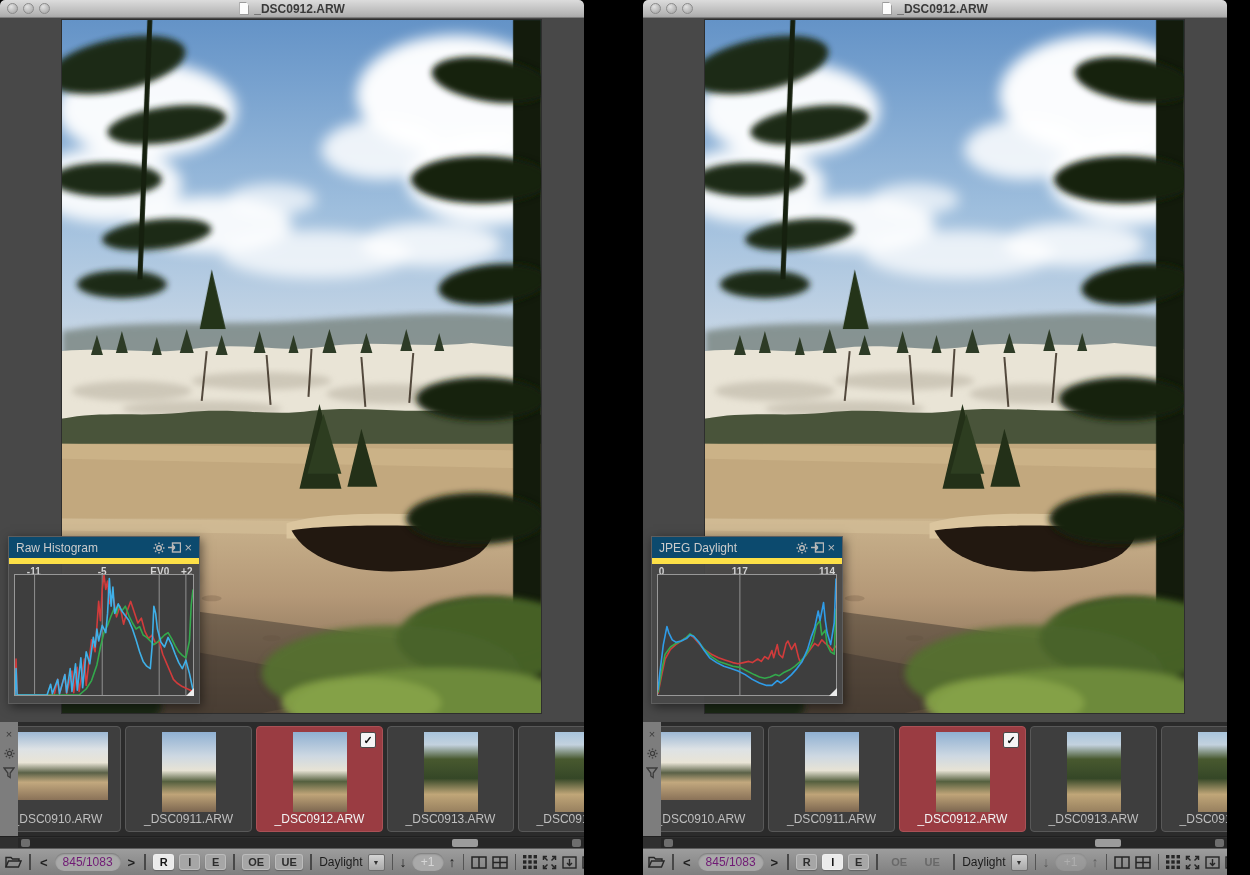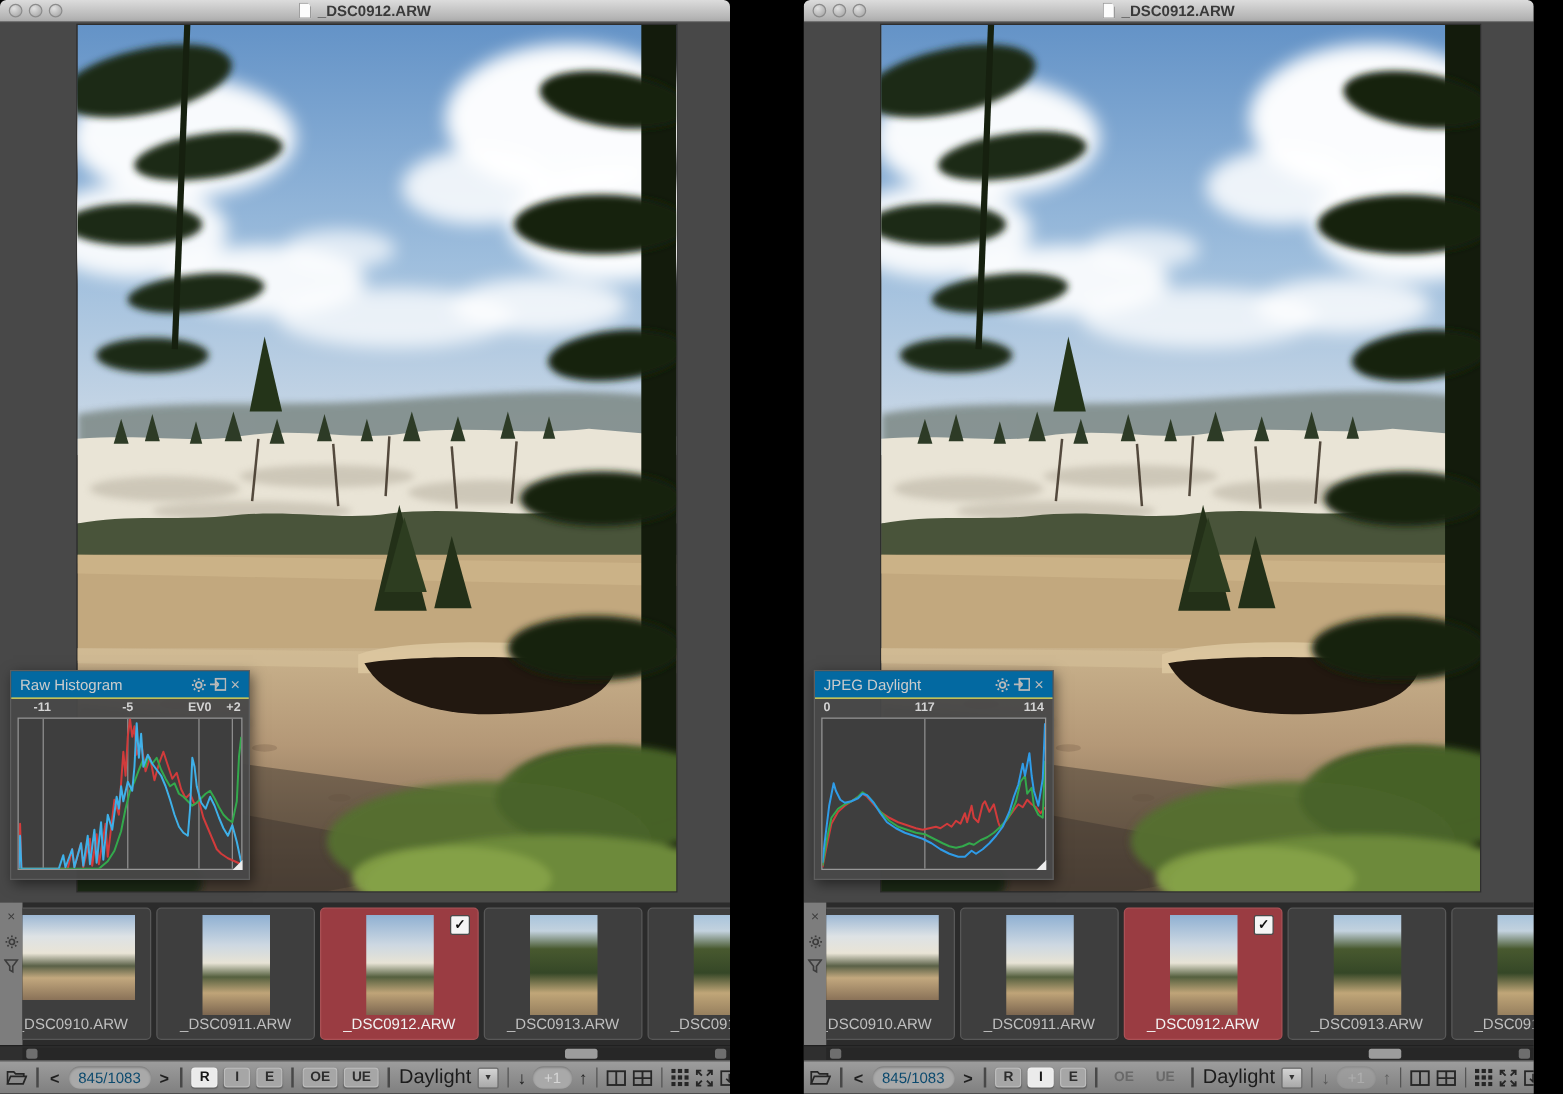--- a/index.html
+++ b/index.html
@@ -27,22 +27,22 @@
   
   .content{position:absolute;top:18px;left:0;right:0;height:704px;background:#484848;}
   .photo{position:absolute;left:62px;top:2px;width:479px;height:693px;
          box-shadow:0 0 0 1px rgba(0,0,0,.35);}
   .photo svg{width:100%;height:100%;display:block;}
 
   
   .hist-panel{position:absolute;left:8px;top:518px;width:192px;height:168px;
     background:rgba(72,72,72,.96);border:1px solid #5e5e5e;box-sizing:border-box;
     box-shadow:2px 3px 10px rgba(0,0,0,.5);}
-  .hist-bar{height:21px;background:#0369a1;display:flex;align-items:center;
-    padding:0 7px;gap:3px;border-bottom:1px solid #fde047;}
+  .hist-bar{height:21px;background:#0c4a6e;display:flex;align-items:center;
+    padding:0 7px;gap:3px;border-bottom:6px solid #fde047;}
   .hist-title{font-size:12px;color:#cccccc;flex:1;}
   .hist-ico{color:#b9b9b9;font-size:13px;line-height:1;display:flex;align-items:center;}
   .hist-scale{position:relative;height:13px;margin:2px 5px 0;}
   .hist-scale span{position:absolute;top:0;font-size:10px;font-weight:bold;color:#d4d4d4;}
   .hist-plot{position:absolute;left:5px;right:5px;top:37px;bottom:7px;
     background:#3e3e3e;border:1px solid #989898;}
   .hist-plot svg{width:100%;height:100%;display:block;}
   .hist-resize{position:absolute;right:-1px;bottom:-1px;width:0;height:0;
     border-left:8px solid transparent;border-bottom:8px solid #ececec;}
 
@@ -82,30 +82,30 @@
   .toolbar{position:absolute;top:848px;left:0;right:0;height:27px;
     background:linear-gradient(#9d9d9d,#7f7f7f);border-top:1px solid #5c5c5c;
     display:flex;align-items:center;padding:0 5px;gap:5px;box-sizing:border-box;color:#262626;}
   .sep{width:1px;height:16px;background:#545454;margin:0 2px;flex:none;}
   .sep.thick{width:2px;background:#484848;}
   .tb-ico{display:flex;align-items:center;justify-content:center;height:18px;color:#262626;flex:none;}
   .nav-arrow{font-size:13px;font-weight:bold;color:#1f1f1f;padding:0 2px;background:none;border:none;
     font-family:"Liberation Sans",sans-serif;}
   .pill{background:#a9a9a9;border-radius:9px;font-size:12px;text-align:center;
     box-shadow:inset 0 1px 2px rgba(0,0,0,.3);flex:none;}
-  .nav-pill{width:66px;padding:2px 0;color:#0c4a6e;}
+  .nav-pill{width:66px;padding:2px 0;color:#701a75;}
   .ev-pill{width:32px;padding:2px 0;color:#d6d6d6;}
   .ch-btn,.flag-btn{height:16px;background:#a6a6a6;border:none;border-radius:3px;font-size:11px;
     font-weight:bold;color:#2d2d2d;line-height:16px;text-align:center;padding:0;flex:none;
     font-family:"Liberation Sans",sans-serif;
     box-shadow:inset 0 0 0 1px rgba(255,255,255,.25),0 1px 1px rgba(0,0,0,.25);}
   .ch-btn{width:21px;} .flag-btn{width:28px;}
   .ch-btn.active{background:#ebebeb;color:#161616;}
   .flag-btn.disabled{background:transparent;box-shadow:none;color:#696969;}
-  .wb-label{font-size:16px;color:#1c1c1c;flex:none;}
+  .wb-label{font-size:12px;color:#1c1c1c;flex:none;}
   .wb-drop{width:15px;height:15px;background:linear-gradient(#d4d4d4,#a8a8a8);
     border:1px solid #6e6e6e;border-radius:2px;font-size:7px;color:#333;
     display:flex;align-items:center;justify-content:center;flex:none;}
   .ev-arrow{font-size:14px;color:#1f1f1f;font-weight:bold;flex:none;}
   .dim{opacity:.45;}
 </style>
 </head>
 <body>
 
 <div id="stage">

